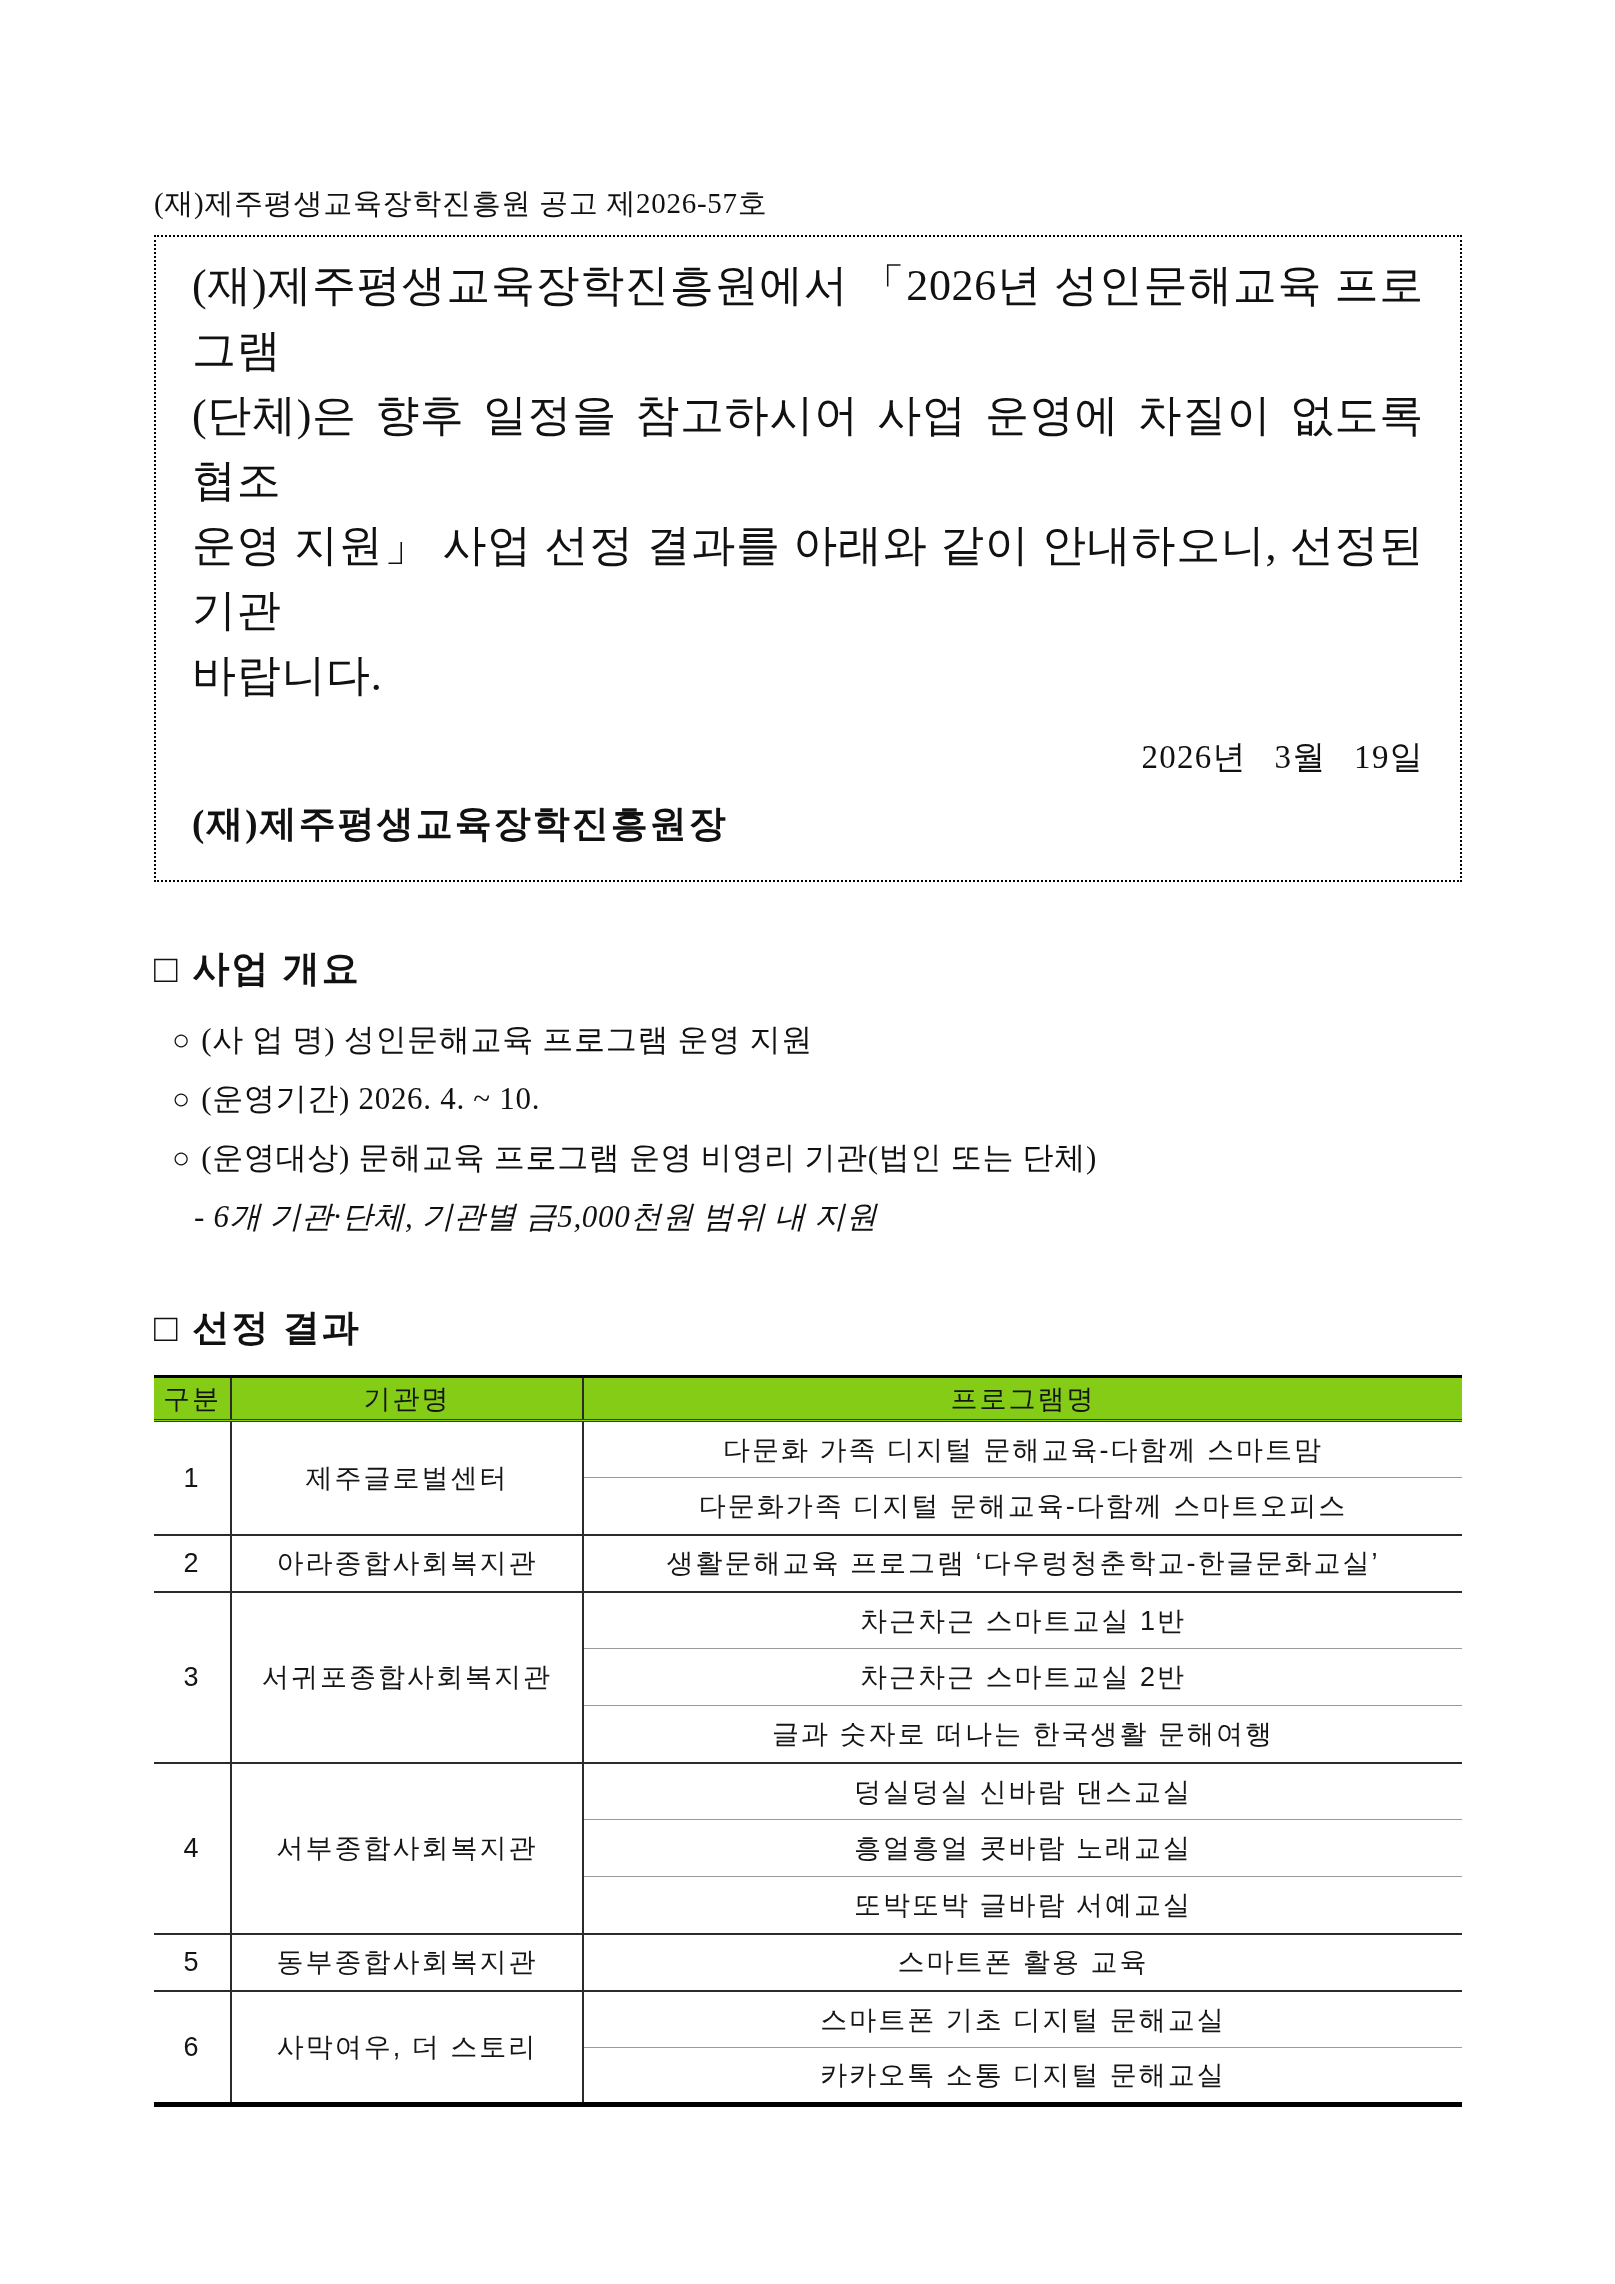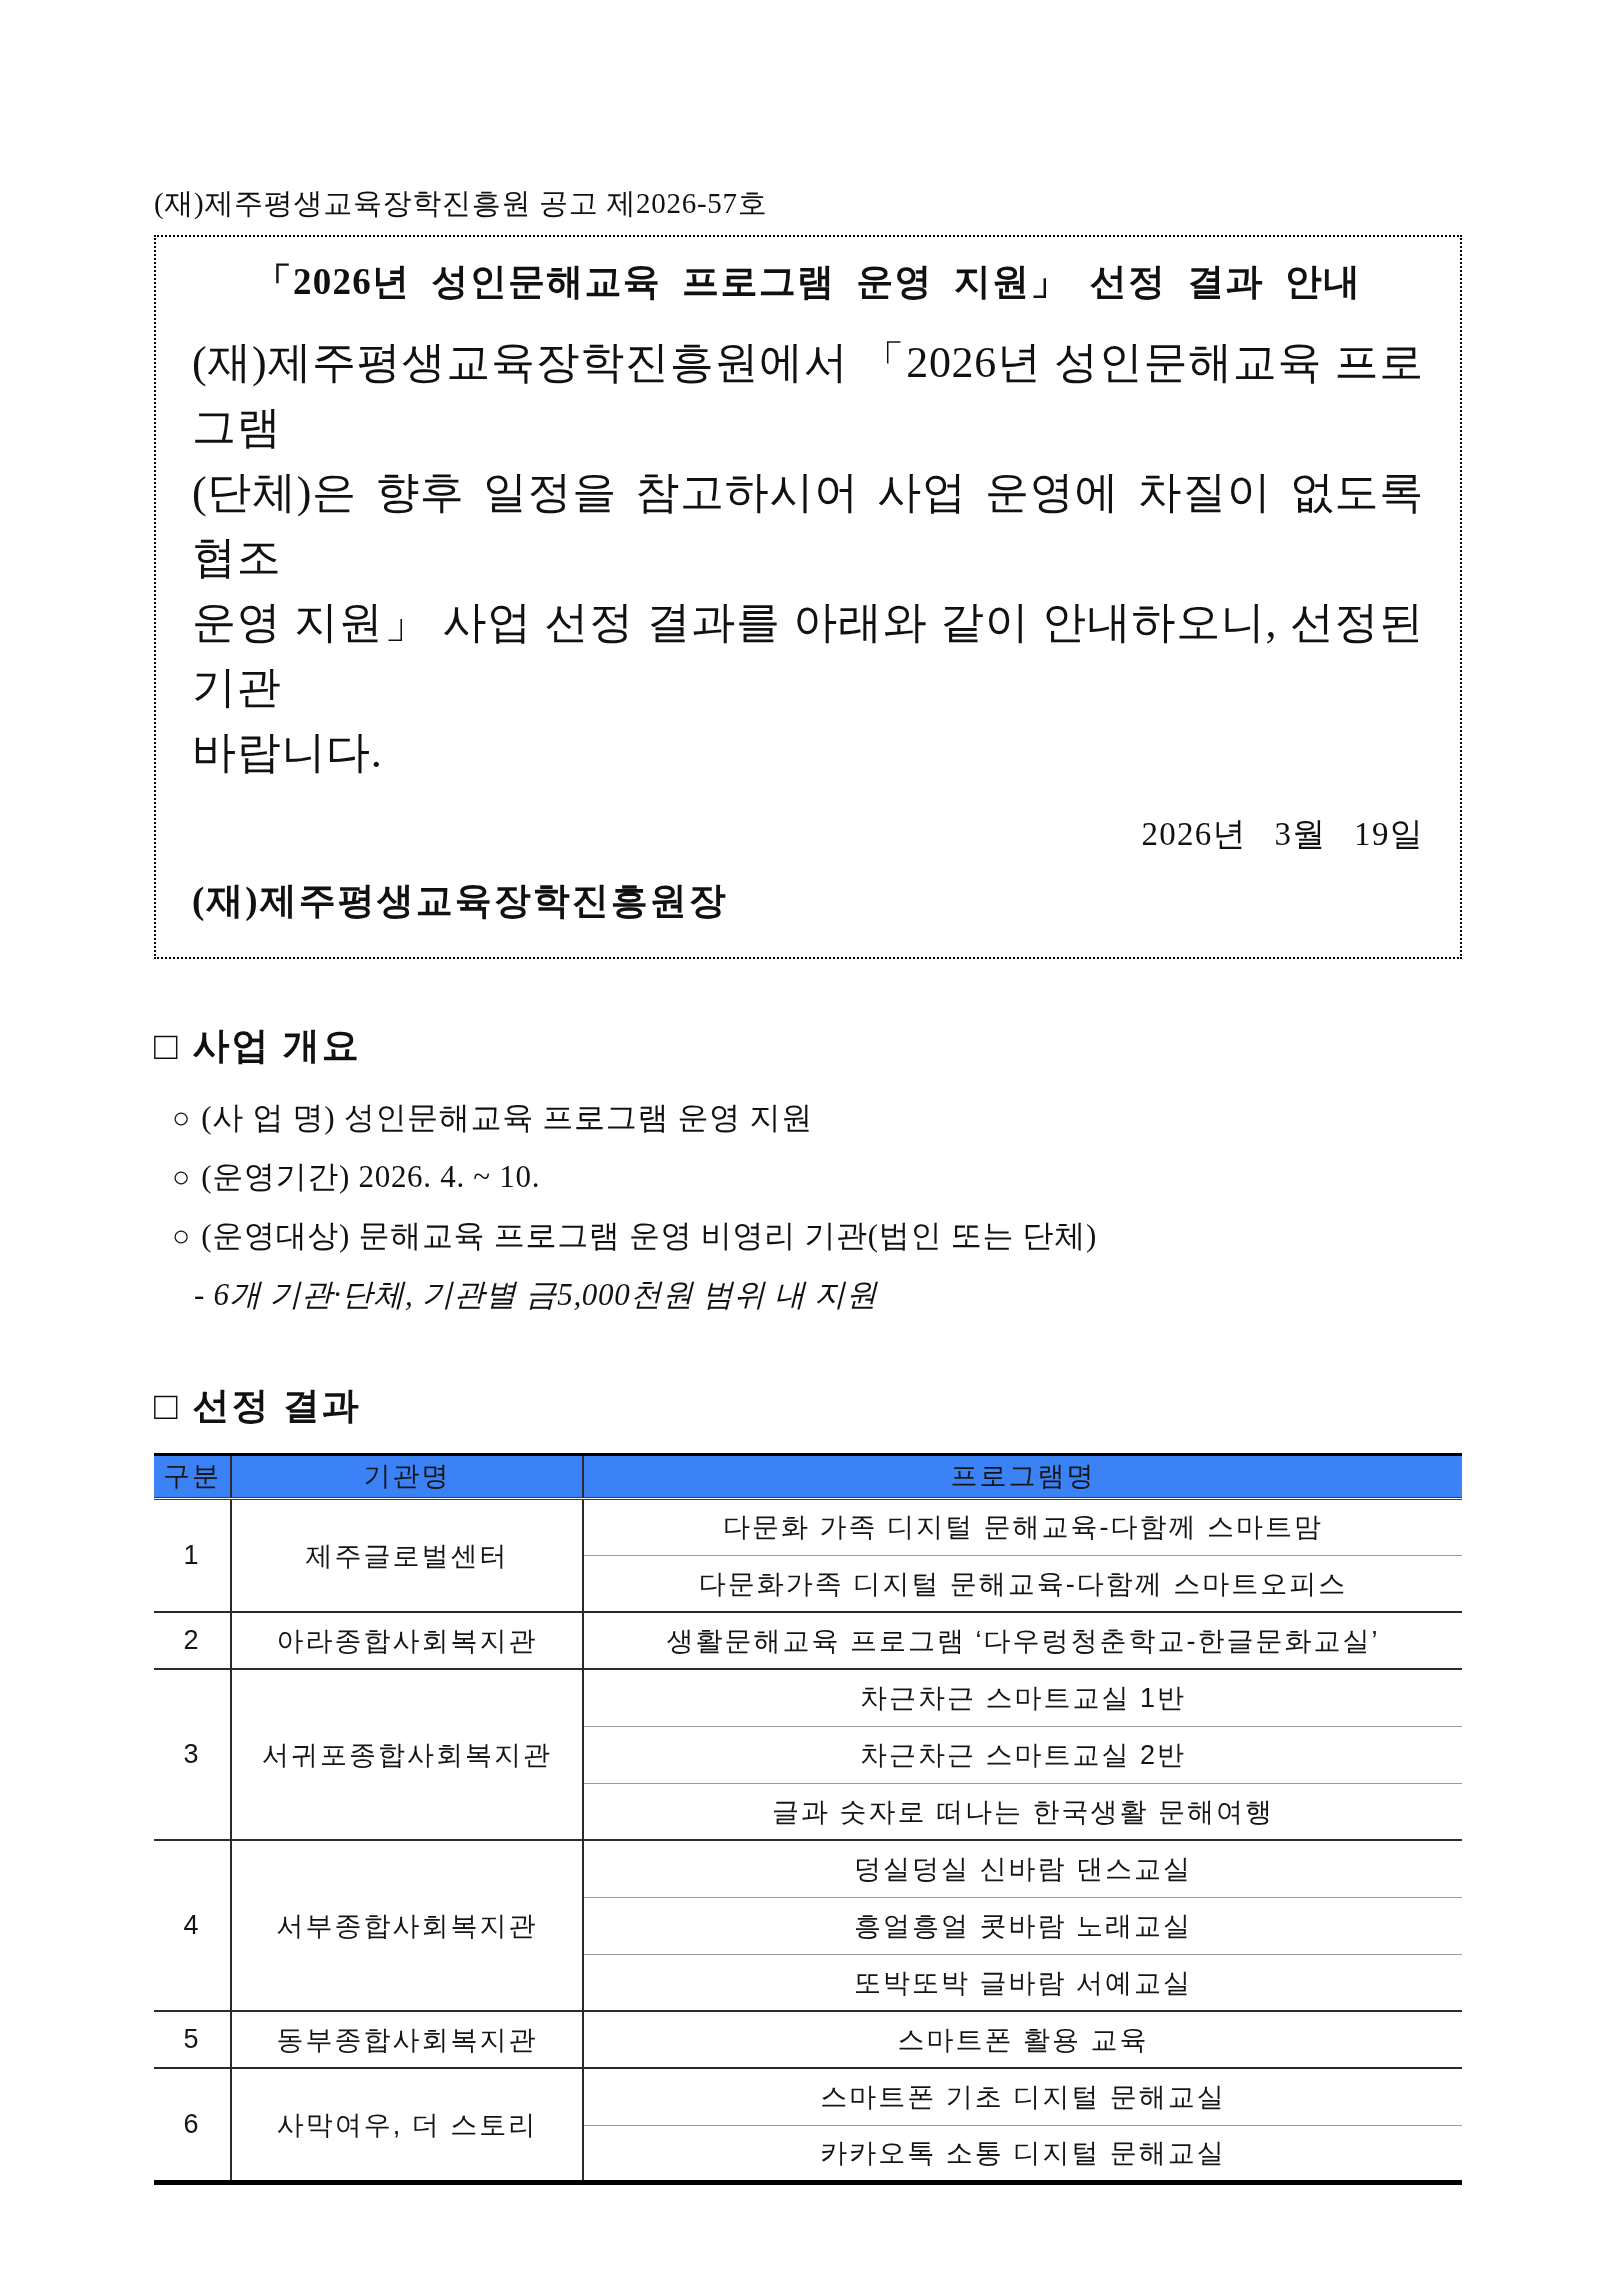--- a/index.html
+++ b/index.html
@@ -91,41 +91,40 @@
     border-collapse: collapse;
     table-layout: fixed;
     border-top: 3.3px solid #000;
     border-bottom: 5.2px solid #000;
     font-family: "Liberation Sans", "DejaVu Sans", sans-serif;
     font-size: 27px;
     letter-spacing: 2px;
     color: #151515;
   }
   table.results th {
-    background: #3b82f6;
+    background: #84cc16;
     font-weight: normal;
     height: 44px;
     border-bottom: 3.9px double #3a3a3a;
     text-align: center; vertical-align: middle;
   }
   table.results th.c-gubun, table.results th.c-inst { border-right: 2px solid #2b2b2b; }
   table.results td { text-align: center; vertical-align: middle; }
   table.results td.num, table.results td.inst { border-right: 2px solid #2b2b2b; }
   table.results td.prog { height: 57px; border-top: 1.3px solid #9a9a9a; }
   table.results tr.group-start td { border-top: 2px solid #2b2b2b; }
 </style>
 </head>
 <body>
 
 <div class="page">
 
   <div class="notice-no">(재)제주평생교육장학진흥원 공고 제2026-57호</div>
 
   <div class="announce-box">
-    <div class="box-title">「2026년 성인문해교육 프로그램 운영 지원」 선정 결과 안내</div>
     <div>
       <div class="body-line justify">(재)제주평생교육장학진흥원에서 「2026년 성인문해교육 프로그램</div>
       <div class="body-line justify">(단체)은 향후 일정을 참고하시어 사업 운영에 차질이 없도록 협조</div>
       <div class="body-line justify">운영 지원」 사업 선정 결과를 아래와 같이 안내하오니, 선정된 기관</div>
       <div class="body-line">바랍니다.</div>
     </div>
     <div class="box-date">2026년 3월 19일</div>
     <div class="box-signer">(재)제주평생교육장학진흥원장</div>
   </div>
 

